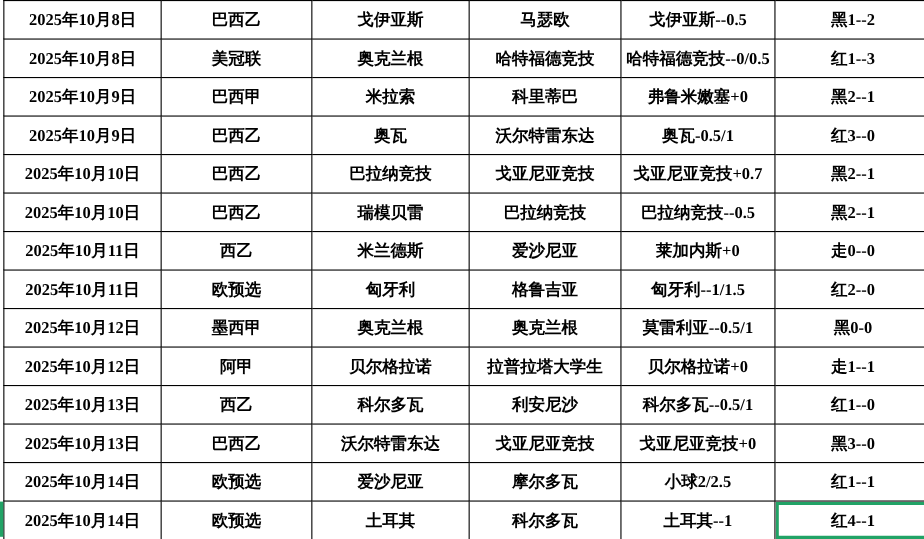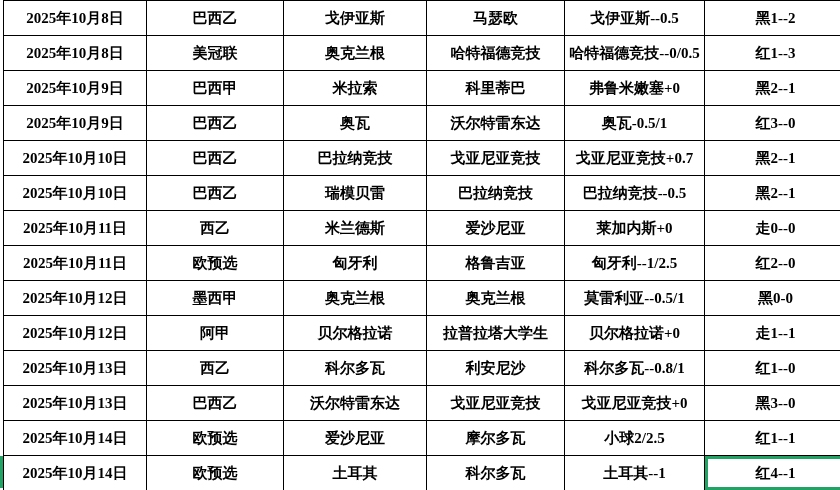--- a/index.html
+++ b/index.html
@@ -103,21 +103,21 @@
           <td class="col-home">米兰德斯</td>
           <td class="col-away">爱沙尼亚</td>
           <td class="col-handicap">莱加内斯+0</td>
           <td class="col-result">走0--0</td>
         </tr>
         <tr>
           <td class="col-date">2025年10月11日</td>
           <td class="col-league">欧预选</td>
           <td class="col-home">匈牙利</td>
           <td class="col-away">格鲁吉亚</td>
-          <td class="col-handicap">匈牙利--1/2.5</td>
+          <td class="col-handicap">匈牙利--1/1.5</td>
           <td class="col-result">红2--0</td>
         </tr>
         <tr>
           <td class="col-date">2025年10月12日</td>
           <td class="col-league">墨西甲</td>
           <td class="col-home">奥克兰根</td>
           <td class="col-away">奥克兰根</td>
           <td class="col-handicap">莫雷利亚--0.5/1</td>
           <td class="col-result">黑0-0</td>
         </tr>
@@ -127,21 +127,21 @@
           <td class="col-home">贝尔格拉诺</td>
           <td class="col-away">拉普拉塔大学生</td>
           <td class="col-handicap">贝尔格拉诺+0</td>
           <td class="col-result">走1--1</td>
         </tr>
         <tr>
           <td class="col-date">2025年10月13日</td>
           <td class="col-league">西乙</td>
           <td class="col-home">科尔多瓦</td>
           <td class="col-away">利安尼沙</td>
-          <td class="col-handicap">科尔多瓦--0.8/1</td>
+          <td class="col-handicap">科尔多瓦--0.5/1</td>
           <td class="col-result">红1--0</td>
         </tr>
         <tr>
           <td class="col-date">2025年10月13日</td>
           <td class="col-league">巴西乙</td>
           <td class="col-home">沃尔特雷东达</td>
           <td class="col-away">戈亚尼亚竞技</td>
           <td class="col-handicap">戈亚尼亚竞技+0</td>
           <td class="col-result">黑3--0</td>
         </tr>

